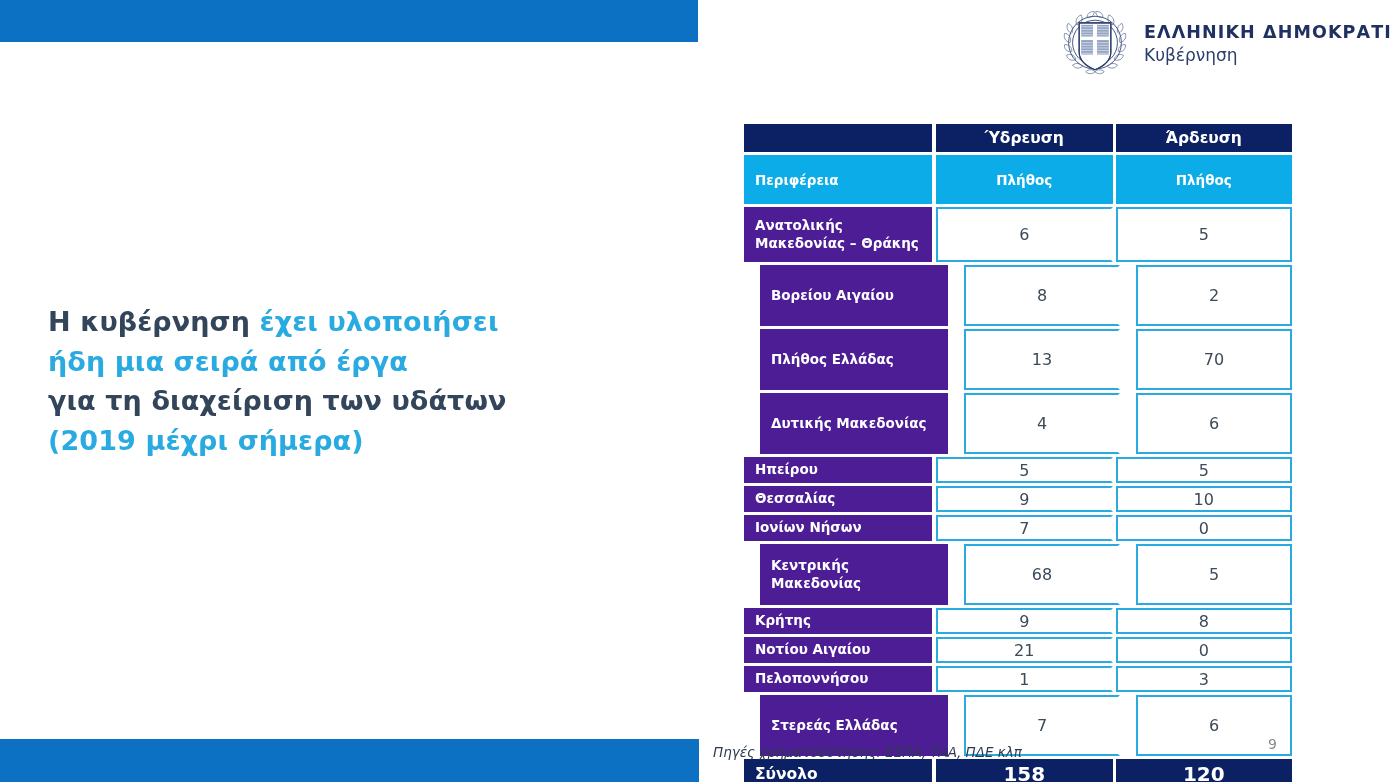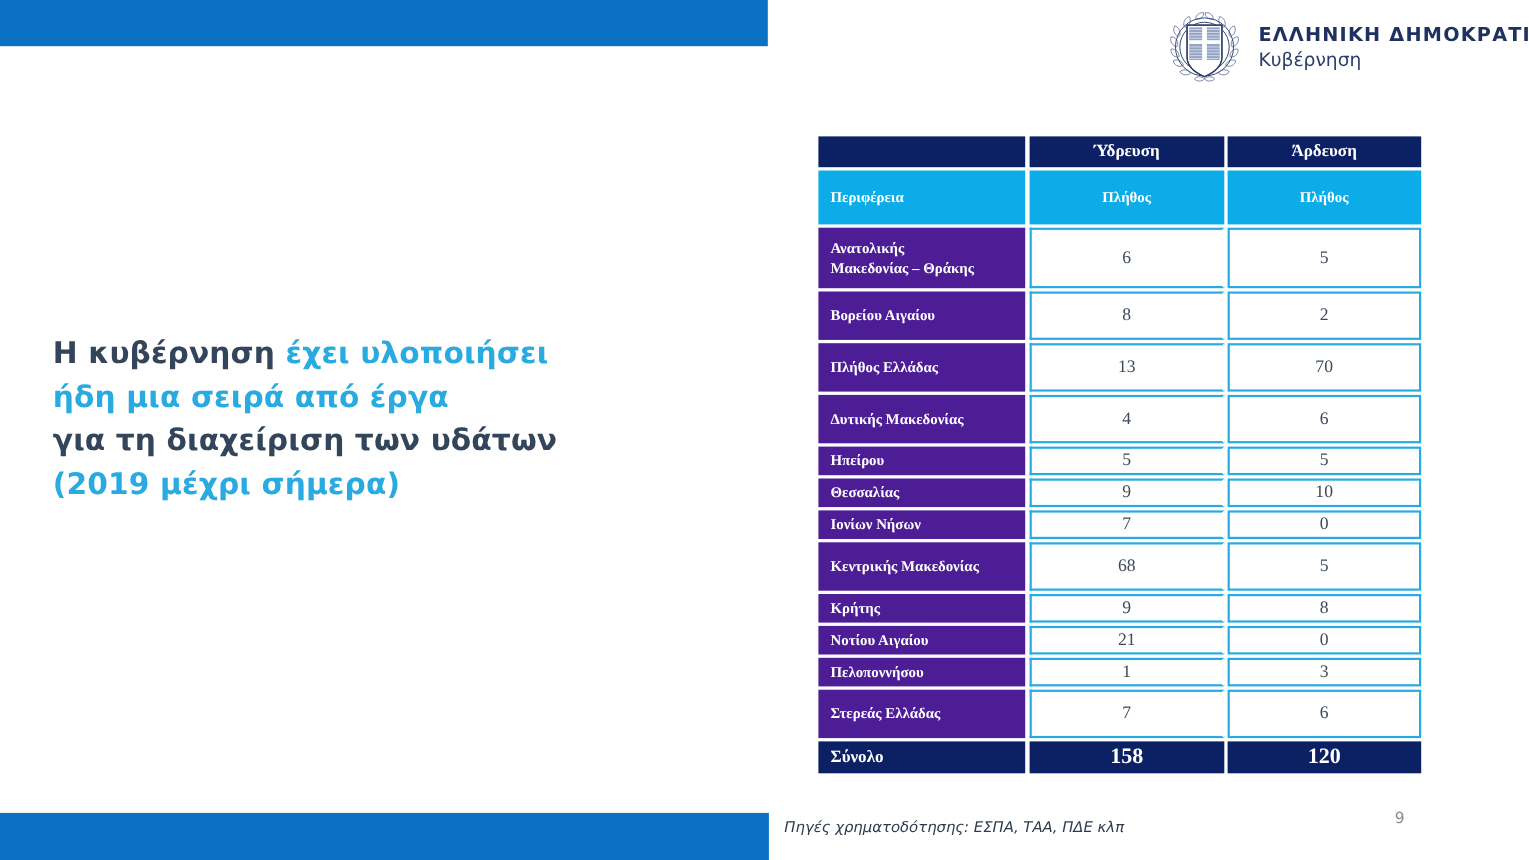--- a/index.html
+++ b/index.html
@@ -24,21 +24,21 @@
   
   .headline{
     position:absolute;left:48px;top:302px;width:560px;
     font-size:27px;font-weight:bold;line-height:1.47;
     color:#33455B;letter-spacing:0.1px;
   }
   .hl-accent{color:#29ABE2;}
 
   
   .table{position:absolute;left:744px;top:124px;width:548px;}
-  .trow{display:flex;width:100%;margin-bottom:3px;font-family:Liberation Serif, serif;}
+  .trow{display:flex;width:100%;margin-bottom:3px;}
   .trow:last-child{margin-bottom:0;}
   .c1{width:188px;flex:0 0 188px;box-sizing:border-box;padding:5px 10px 5px 11px;display:flex;align-items:center;}
   .c2,.c3{flex:1 1 0;box-sizing:border-box;display:flex;align-items:center;justify-content:center;}
   .c2{margin-left:4px;}
   .c3{margin-left:3px;}
 
   
   .r-head1 .c1,.r-head1 .c2,.r-head1 .c3{background:#0B2163;color:#ffffff;height:28px;}
   .r-head1 .c2,.r-head1 .c3{font-size:15.5px;font-weight:bold;}
 
@@ -49,21 +49,21 @@
 
   
   .r-data .c1{background:#4c1d95;color:#ffffff;font-size:13.5px;font-weight:bold;line-height:1.33;}
   .r-data .c2,.r-data .c3{
     background:#ffffff;color:#3C4A5A;font-size:16px;
     border-top:2px solid #29ABE2;border-bottom:2px solid #29ABE2;
     border-left:2px solid #29ABE2;border-right:2px solid #ffffff;
   }
   .r-data .c3{border-right:2px solid #29ABE2;}
   .h-tall .c1,.h-tall .c2,.h-tall .c3{height:55px;}
-  .h-mid .c1,.h-mid .c2,.h-mid .c3{height:44px;}
+  .h-mid .c1,.h-mid .c2,.h-mid .c3{height:61px;margin-left:16px;}
   .h-short .c1,.h-short .c2,.h-short .c3{height:26px;}
 
   
   .r-total .c1,.r-total .c2,.r-total .c3{background:#0B2163;color:#ffffff;height:29px;}
   .r-total .c1{font-size:15.5px;font-weight:bold;}
   .r-total .c2,.r-total .c3{font-size:20px;font-weight:bold;}
 
   
   .footnote{
     position:absolute;left:713px;top:744px;

